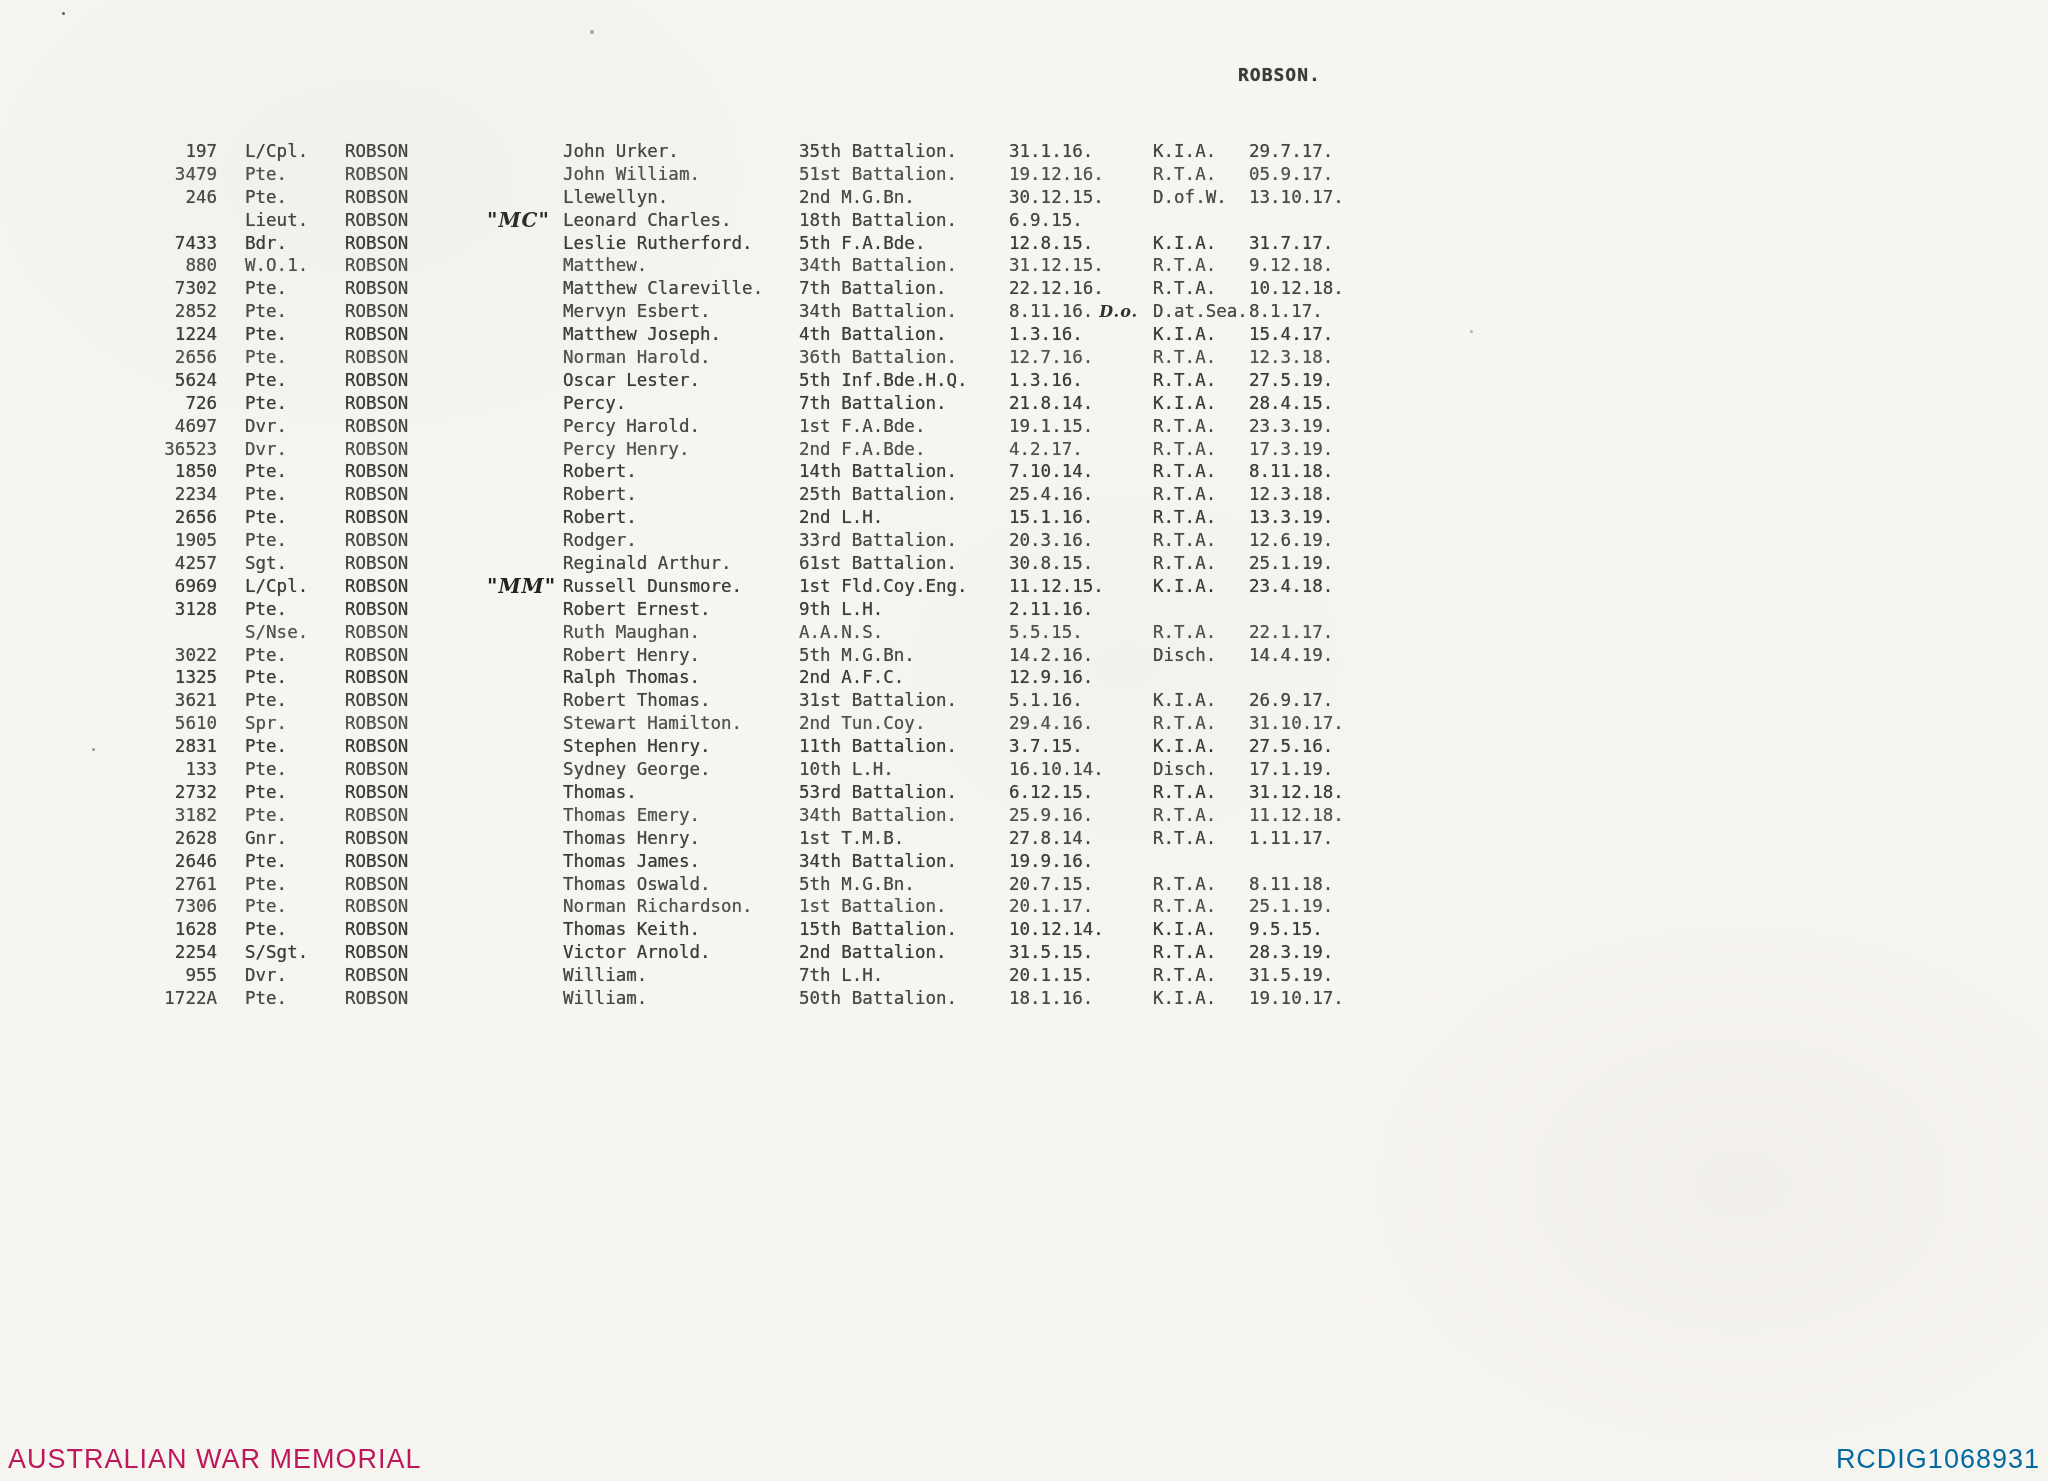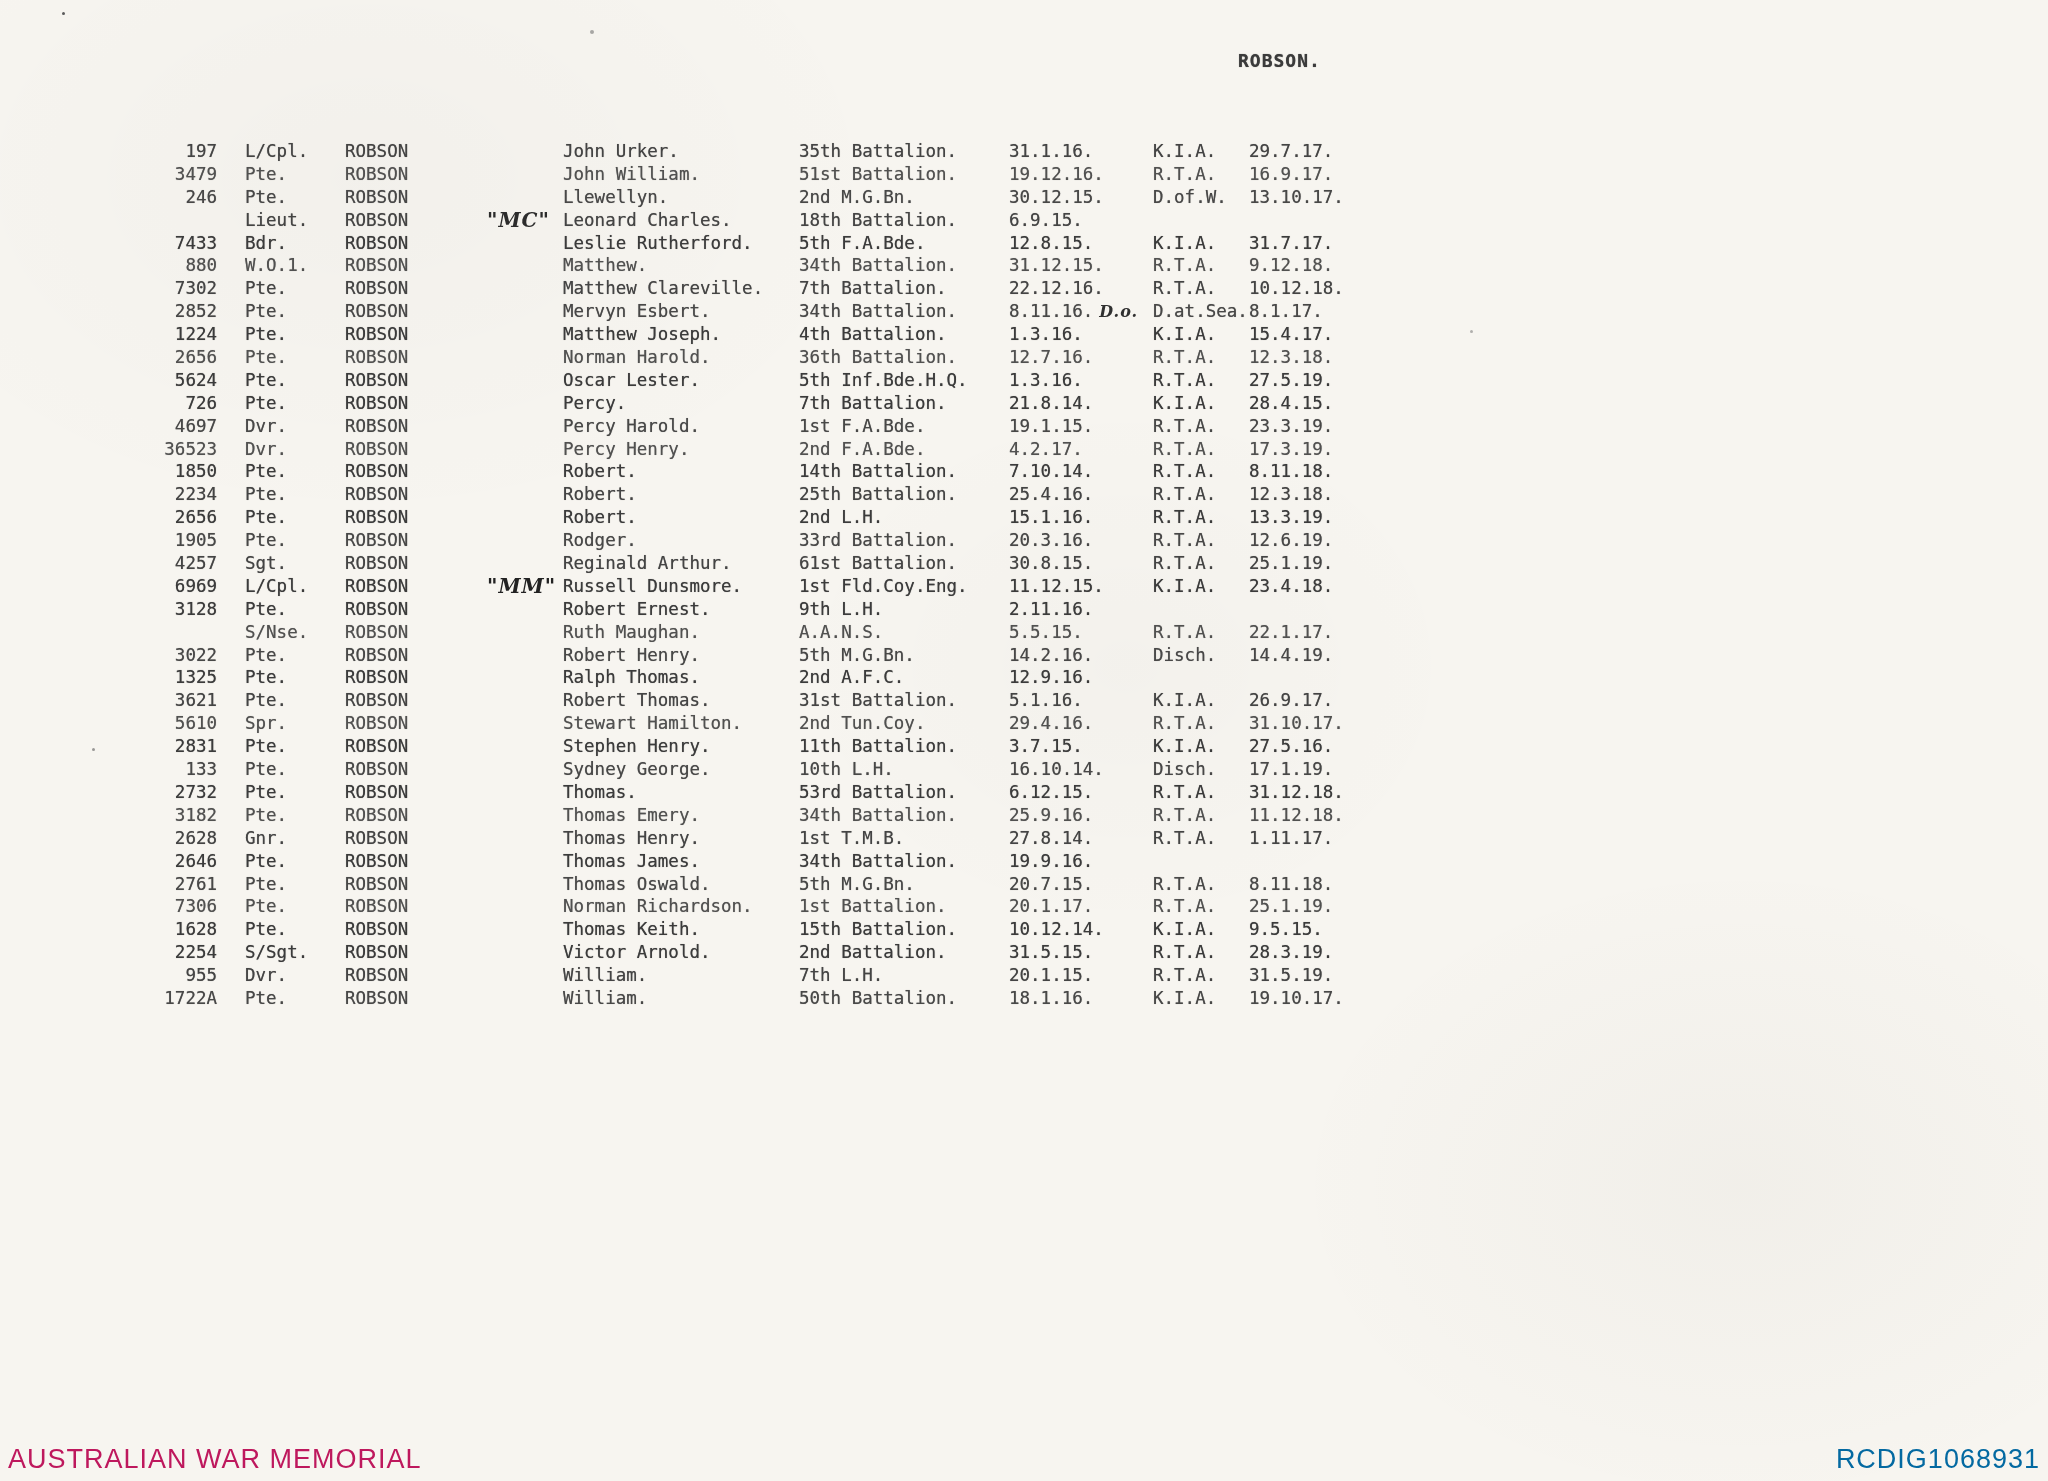--- a/index.html
+++ b/index.html
@@ -7,21 +7,21 @@
     width:2048px;height:1481px;position:relative;overflow:hidden;
     background:
       radial-gradient(ellipse 900px 600px at 18% 12%, rgba(0,0,0,0.02), transparent 60%),
       radial-gradient(ellipse 700px 500px at 85% 80%, rgba(60,50,30,0.03), transparent 65%),
       radial-gradient(ellipse 500px 400px at 55% 45%, rgba(0,0,0,0.015), transparent 70%),
       #f7f5f0;
     font-family:"DejaVu Sans Mono", monospace;
     color:#3b3b3b;
   }
   .page-header{
-    position:absolute;left:1238px;top:50px;
+    position:absolute;left:1238px;top:64px;
     font-size:18px;font-weight:700;letter-spacing:1px;
     text-shadow:0 0 0.8px rgba(30,30,30,.75);
   }
   .roll{
     position:absolute;left:0;top:140px;width:1460px;
   }
   .row{
     display:grid;
     grid-template-columns:245px 100px 142px 76px 236px 210px 144px 96px 150px;
     height:22.9px;line-height:22.9px;
@@ -76,21 +76,21 @@
   </div>
     <div class="row">
     <span class="c-num">3479</span>
     <span class="c-rank">Pte.</span>
     <span class="c-surname">ROBSON</span>
     <span class="c-note hand"></span>
     <span class="c-given">John William.</span>
     <span class="c-unit">51st Battalion.</span>
     <span class="c-date"><span>19.12.16.</span><span class="hand"></span></span>
     <span class="c-outcome">R.T.A.</span>
-    <span class="c-odate">16.9.17.</span>
+    <span class="c-odate">05.9.17.</span>
   </div>
     <div class="row">
     <span class="c-num">246</span>
     <span class="c-rank">Pte.</span>
     <span class="c-surname">ROBSON</span>
     <span class="c-note hand"></span>
     <span class="c-given">Llewellyn.</span>
     <span class="c-unit">2nd M.G.Bn.</span>
     <span class="c-date"><span>30.12.15.</span><span class="hand"></span></span>
     <span class="c-outcome">D.of.W.</span>

